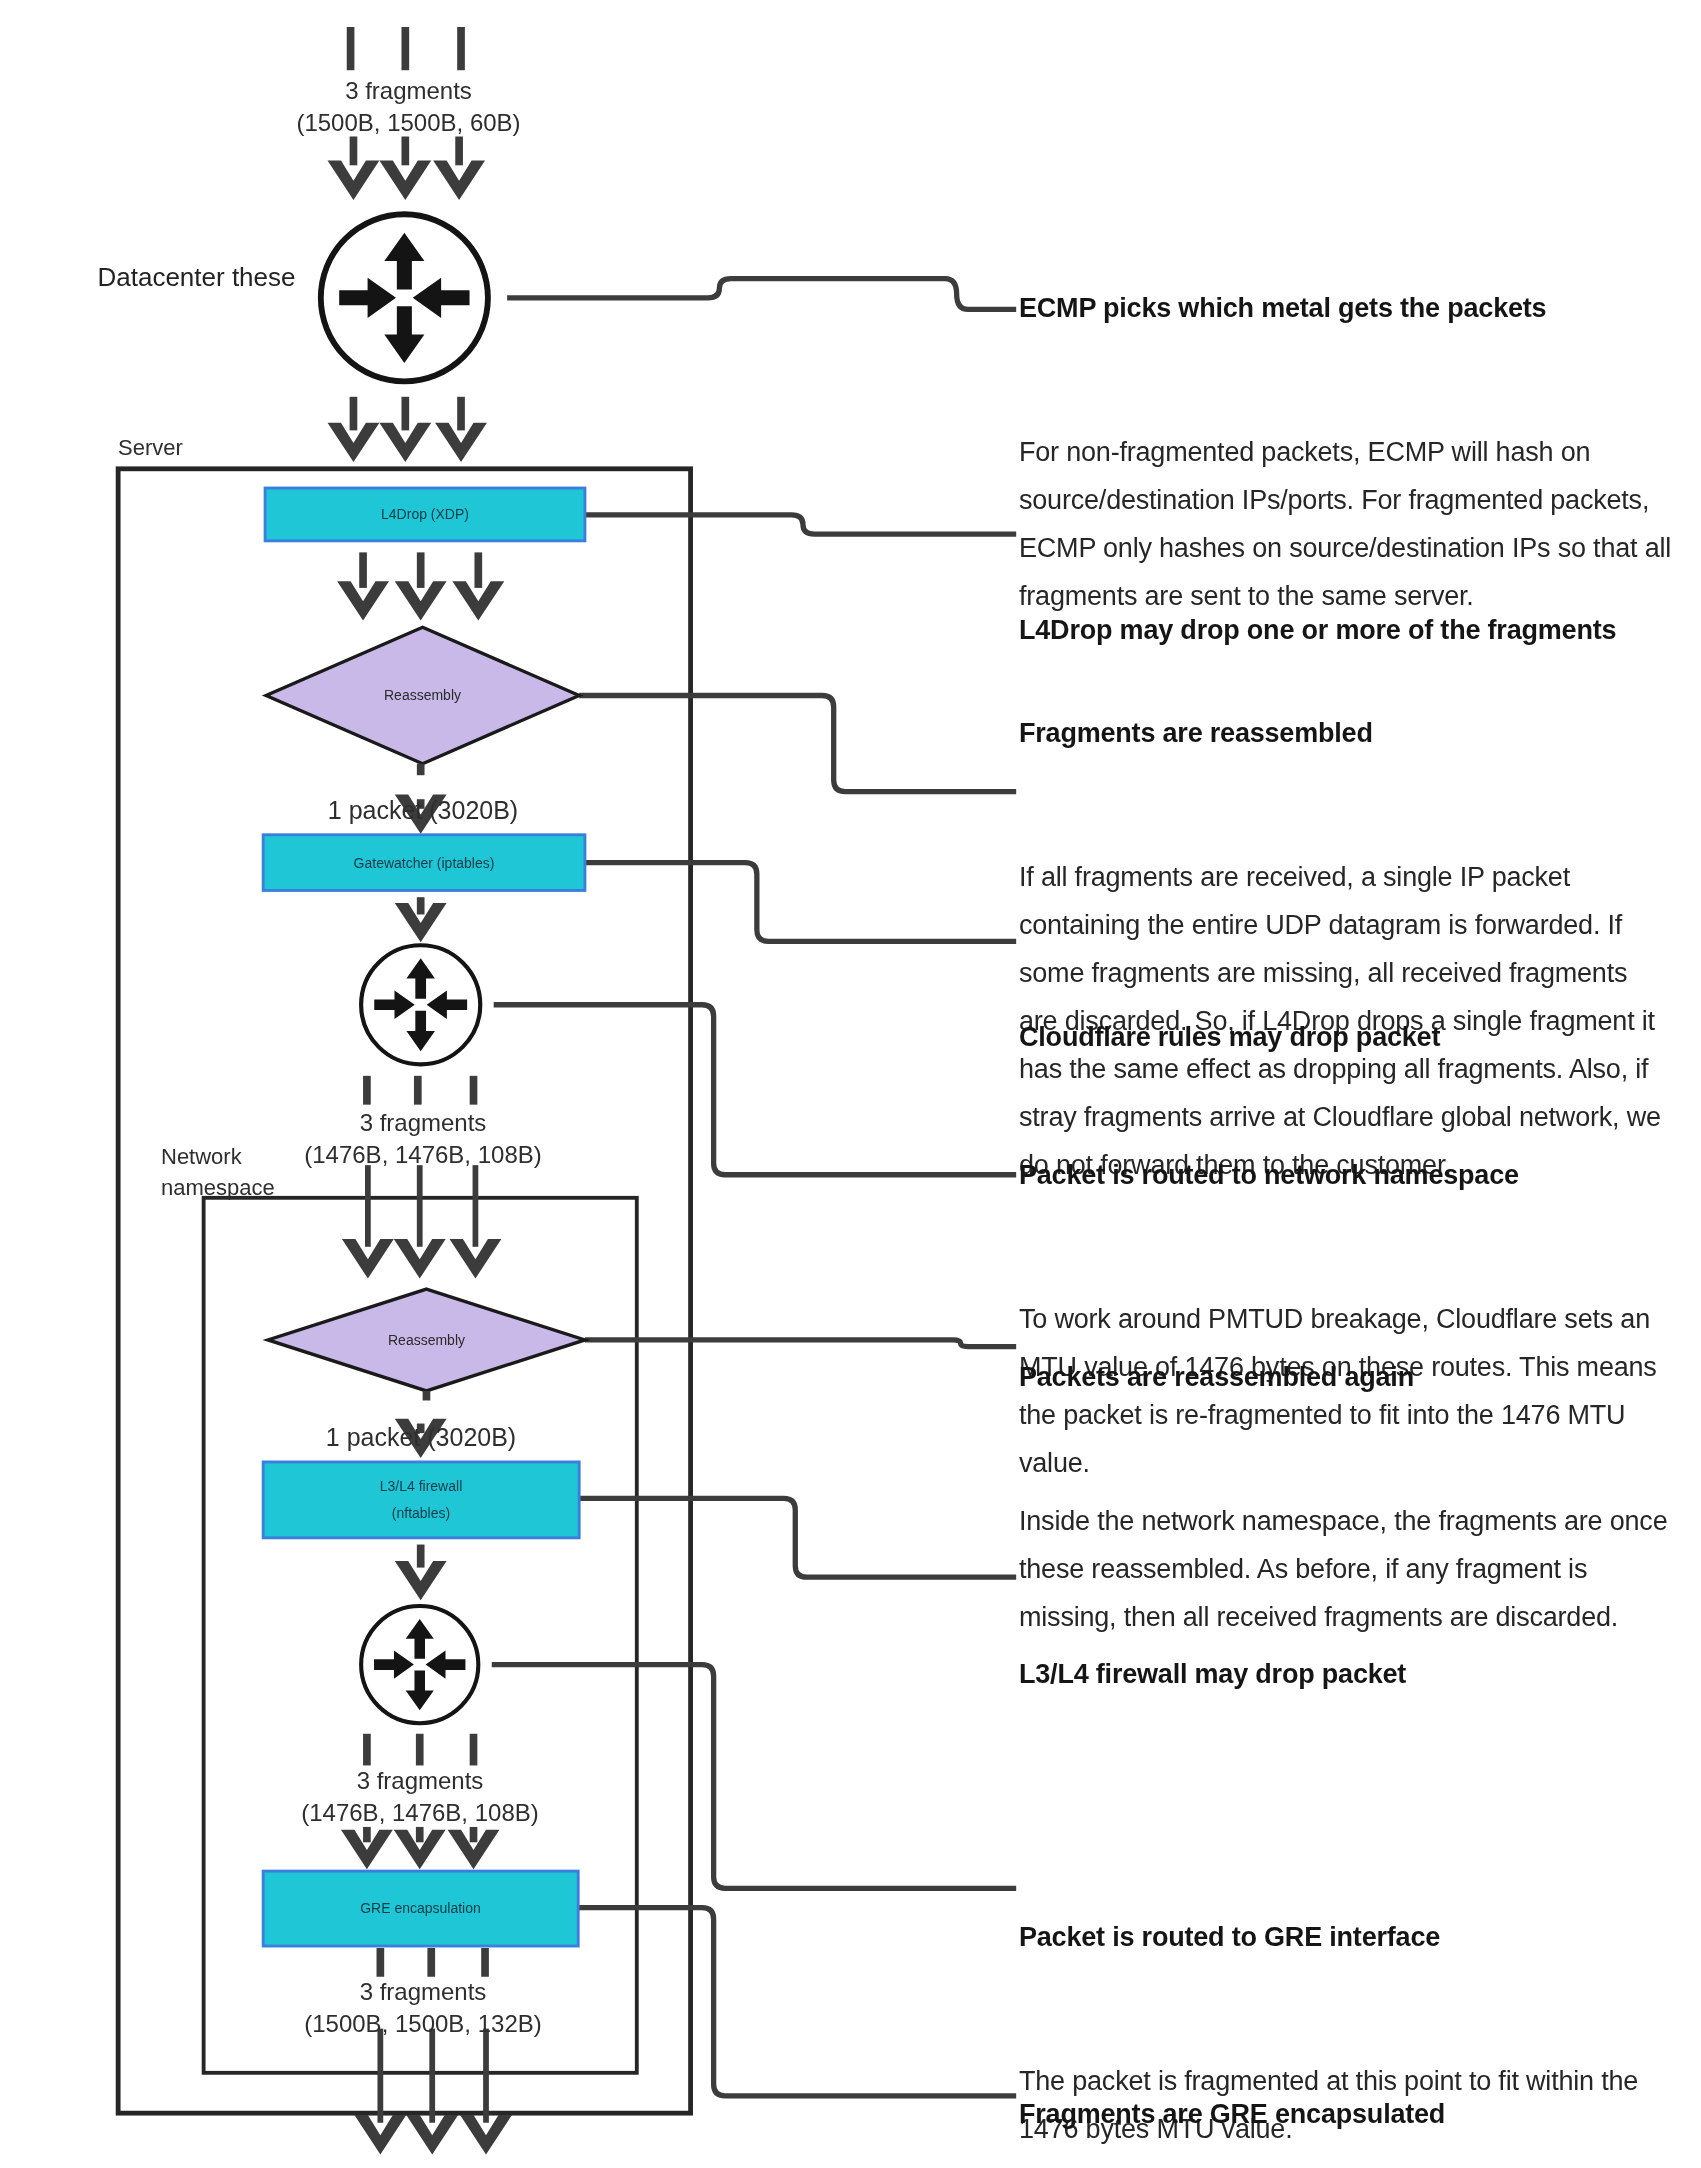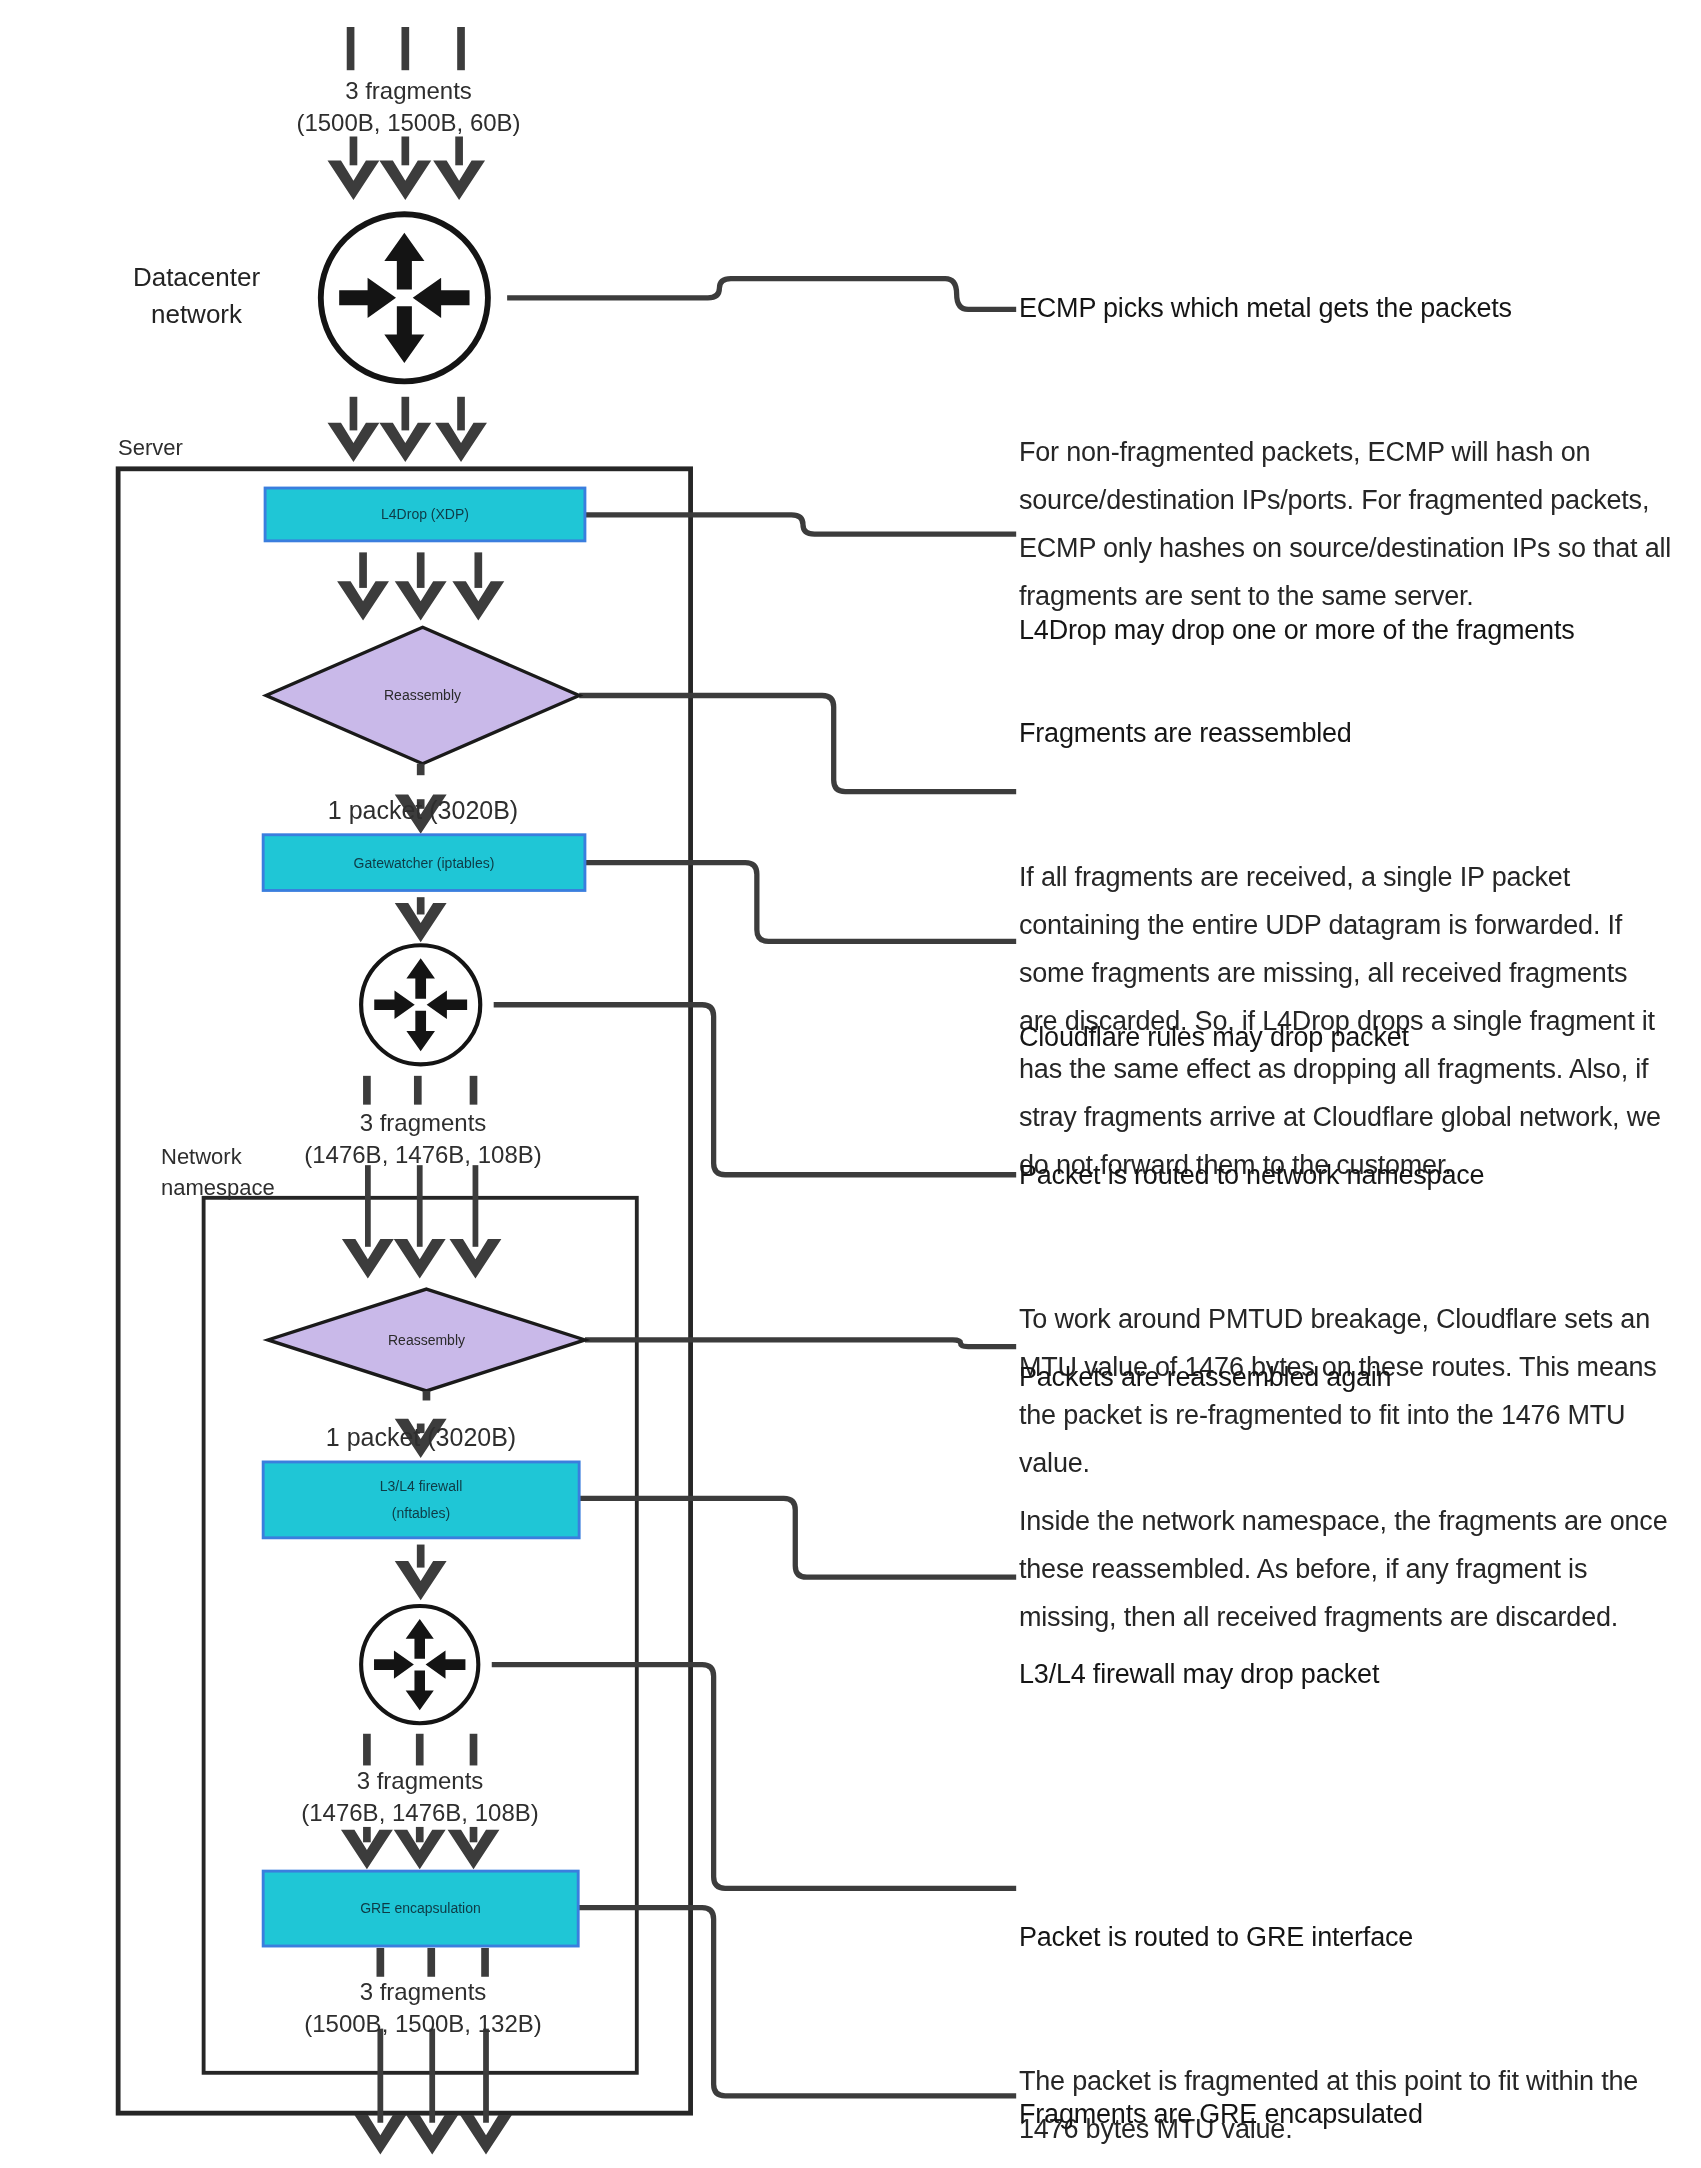--- a/index.html
+++ b/index.html
@@ -9,21 +9,21 @@
   .txt{position:absolute;color:#2e2e2e;}
   .frag{font-size:24px;line-height:32px;text-align:center;color:#2e2e2e;}
   .frag span{display:block;}
   .biglabel{font-size:26px;line-height:37px;text-align:center;color:#232323;}
   .boxlabel{position:absolute;display:flex;flex-direction:column;align-items:center;
             justify-content:center;text-align:center;font-size:14px;line-height:27px;color:#0e3b46;}
   .dialabel{font-size:22px;line-height:31px;color:#2e2e2e;}
   .packet{font-size:25px;text-align:center;color:#2e2e2e;margin-top:24px;}
   .ann{position:absolute;left:1019px;font-size:27px;line-height:48px;color:#262626;
        white-space:pre;letter-spacing:-0.2px;}
-  .ann-title{font-weight:400;color:#151515;}
+  .ann-title{font-weight:700;color:#151515;}
   .ann-body{white-space:pre;}
 </style>
 </head>
 <body>
 
 <div id="stage">
 
 <svg id="art" width="1701" height="2168" viewBox="0 0 1771 2257">
   <defs>
     <g id="rtr">
@@ -165,21 +165,21 @@
   <rect x="434" y="795" width="8" height="12" fill="#3c3c3c"></rect>
   <polygon points="444,1342 609,1395 444,1448 279,1395" stroke="#1a1a1a" stroke-width="3.5" fill="#c9b9e9"></polygon>
   <rect x="440" y="1448" width="8" height="10" fill="#3c3c3c"></rect>
 </svg>
 
 <div class="txt frag" style="left:231px;top:75px;width:355px">
   <span>3 fragments</span>
   <span>(1500B, 1500B, 60B)</span>
 </div>
 
-<div class="txt biglabel" style="left:91px;top:259px;width:211px">Datacenter network</div>
+<div class="txt biglabel" style="left:91px;top:259px;width:211px">Datacenter these</div>
 
 <div class="txt dialabel" style="left:118px;top:432px">Server</div>
 
 <div class="boxlabel" style="left:265px;top:488px;width:320px;height:53px">L4Drop (XDP)</div>
 
 <div class="boxlabel" style="left:266px;top:627px;width:313px;height:136px;color:#2a2a2a">Reassembly</div>
 
 <div class="txt packet" style="left:279px;top:772px;width:288px">1 packet (3020B)</div>
 
 <div class="boxlabel" style="left:263px;top:835px;width:322px;height:56px">Gatewatcher (iptables)</div>

